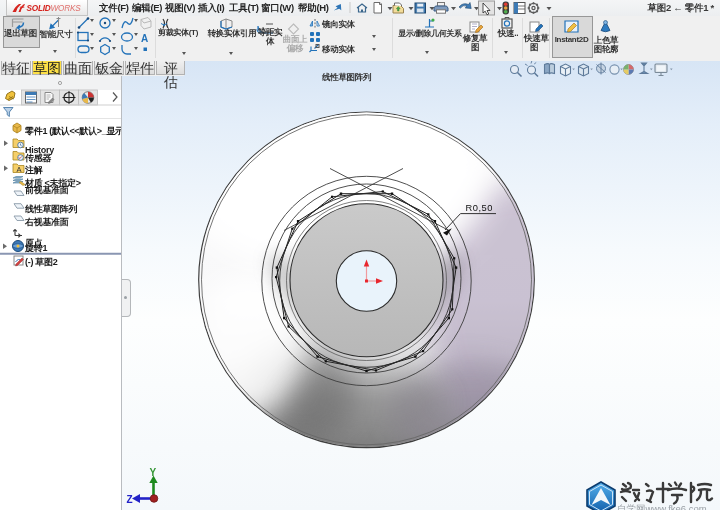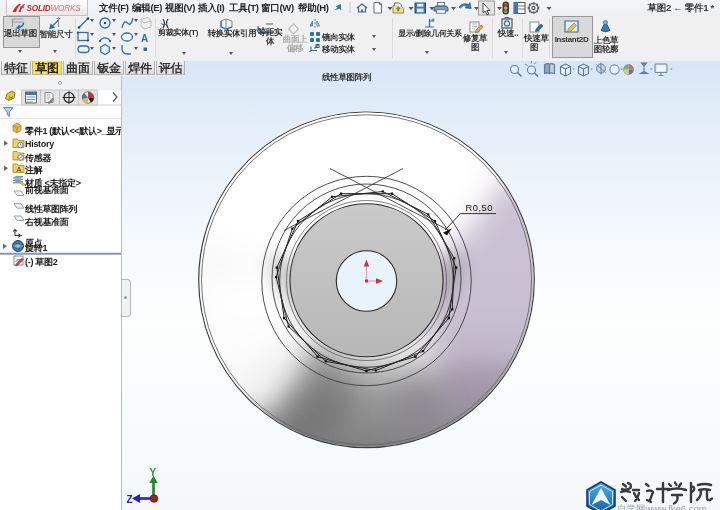--- a/index.html
+++ b/index.html
@@ -8,21 +8,21 @@
   #menubar{left:0;top:0;width:720px;height:16px;background:linear-gradient(#f4f5f6,#eceef0);border-bottom:1px solid #d9dadb;z-index:5;}
   .menuitem{position:absolute;top:2px;font-size:9.5px;color:#262626;white-space:nowrap;font-weight:bold;letter-spacing:-.3px;text-align:right;}
   #logo{position:absolute;left:6px;top:0px;width:80px;height:15px;background:linear-gradient(#ffffff,#e9e9e9);border:1px solid #c4c4c4;border-top:none;display:flex;align-items:center;justify-content:center;}
   #ribbon{left:0;top:16px;width:720px;height:45px;background:#f0f0f0;z-index:5;}
   .vsep{position:absolute;top:2px;width:1px;height:40px;background:#dcdcdc;}
   .rlabel{position:absolute;font-size:8.5px;color:#333;text-align:center;white-space:nowrap;line-height:8.8px;font-weight:bold;letter-spacing:-.3px;}
   .gray{color:#a9a9a9;}
   .dd{position:absolute;width:0;height:0;border-left:2.6px solid transparent;border-right:2.6px solid transparent;border-top:3.4px solid #555;}
   .pressed{position:absolute;background:#d9d9d9;border:1px solid #979797;}
   #tabstrip{left:0;top:61px;width:184px;height:15px;background:#f0f0f0;z-index:6;}
-  .tab{position:absolute;top:0px;height:14px;font-size:12px;color:#333;text-align:center;line-height:14px;font-weight:bold;letter-spacing:-.3px;background:linear-gradient(#f0f0f0,#dddddd);border:1px solid #b2b2b2;border-top:none;box-sizing:border-box;}
+  .tab{position:absolute;top:0px;height:14px;font-size:14px;color:#333;text-align:center;line-height:14px;font-weight:normal;letter-spacing:-.3px;background:linear-gradient(#f0f0f0,#dddddd);border:1px solid #b2b2b2;border-top:none;box-sizing:border-box;}
   .tab.active{background:#fde047;border-top:none;color:#222;}
   #viewport{left:0px;top:61px;width:720px;height:449px;background:linear-gradient(#d7e5f5 0%,#e4eef9 14%,#f6fafd 42%,#fdfefe 58%,#f4f8fb 100%);z-index:1;}
   #panel{left:0;top:76px;width:122px;height:434px;background:#fff;border-right:1px solid #b9bcc0;z-index:6;box-sizing:border-box;}
   .treerow{position:absolute;font-size:9px;color:#1c1c1c;white-space:nowrap;font-weight:bold;letter-spacing:-.3px;}
   svg{display:block;}
   #mainsvg{position:absolute;left:0;top:0;z-index:3;}
   #handle{left:122px;top:279px;width:8px;height:36px;background:#f0f1f2;border:1px solid #b4b7ba;border-left:none;border-radius:0 4px 4px 0;z-index:7;}
   #handle:after{content:"";position:absolute;left:2px;top:16px;width:3px;height:3px;border-radius:2px;background:#9aa0a5;}
 </style>
 </head>
@@ -327,21 +327,21 @@
       <path d="M601 14.5 l4.5-9 l4.5 9 q-4.5 2.5-9 0 z" fill="#2e7bbf" stroke="#1a4a7a" stroke-width=".8"></path>
       <circle cx="605.5" cy="6.5" r="2" fill="#7fb3e0" stroke="#1a4a7a" stroke-width=".6"></circle>
     </g>
   </svg>
   <div class="rlabel" style="left:3px;top:13px;width:35px;">退出草图</div>
   <div class="rlabel" style="left:39px;top:14px;width:34px;">智能尺寸</div>
   <div class="rlabel" style="left:155px;top:13px;width:46px;font-size:8px;">剪裁实体(T)</div>
   <div class="rlabel" style="left:203px;top:13px;width:58px;font-size:8.4px;">转换实体引用</div>
   <div class="rlabel" style="left:256px;top:12px;width:28px;">等距实<br>体</div>
   <div class="rlabel gray" style="left:281px;top:19px;width:28px;">曲面上<br>偏移</div>
-  <div class="rlabel" style="left:322px;top:4px;margin-top:13px;">镜向实体</div>
+  <div class="rlabel" style="left:322px;top:4px;">镜向实体</div>
   <div class="rlabel" style="left:322px;top:25px;margin-top:32px;">线性草图阵列</div>
   <div class="rlabel" style="left:322px;top:29px;">移动实体</div>
   <div class="rlabel" style="left:395px;top:14px;width:70px;font-size:8px;">显示/删除几何关系</div>
   <div class="rlabel" style="left:461px;top:18px;width:28px;">修复草<br>图</div>
   <div class="rlabel" style="left:494px;top:13px;width:28px;">快速..</div>
   <div class="rlabel" style="left:524px;top:18px;width:20px;">快速草<br>图</div>
   <div class="rlabel" style="left:552px;top:20px;width:39px;font-size:8px;">Instant2D</div>
   <div class="rlabel" style="left:592px;top:20px;width:28px;">上色草<br>图轮廓</div>
   <div class="dd" style="left:18px;top:34px;"></div>
   <div class="dd" style="left:53px;top:34px;"></div>
@@ -435,21 +435,21 @@
       <circle cx="18" cy="170" r="1.5" fill="#f0c040"></circle>
     </g>
     <line x1="0" y1="177.7" x2="121" y2="177.7" stroke="#8a96b2" stroke-width="2"></line>
     <g>
       <rect x="14" y="180" width="9" height="9" fill="#fff" stroke="#888"></rect>
       <path d="M15.5 186 q3-4.5 6-1" stroke="#3e7ab8" stroke-width="1" fill="none"></path>
       <path d="M16 188 l6-6 l1.5 1.5 l-6 6 l-2 .5 z" fill="#d04040" stroke="#902020" stroke-width=".4"></path>
     </g>
   </svg>
   <div class="treerow" style="left:25px;top:49px;width:96px;overflow:hidden;">零件1 (默认&lt;&lt;默认&gt;_显示状</div>
-  <div class="treerow" style="left:25px;top:63px;">History</div>
+  <div class="treerow" style="left:25px;top:69px;">History</div>
   <div class="treerow" style="left:25px;top:75.5px;">传感器</div>
   <div class="treerow" style="left:25px;top:88px;">注解</div>
   <div class="treerow" style="left:25px;top:101px;">材质 &lt;未指定&gt;</div>
   <div class="treerow" style="left:25px;top:108px;">前视基准面</div>
   <div class="treerow" style="left:25px;top:127.4px;">线性草图阵列</div>
   <div class="treerow" style="left:25px;top:139.7px;">右视基准面</div>
   <div class="treerow" style="left:25px;top:161px;">原点</div>
   <div class="treerow" style="left:25px;top:165.5px;">旋转1</div>
   <div class="treerow" style="left:25px;top:179.6px;">(-) 草图2</div>
 </div>

